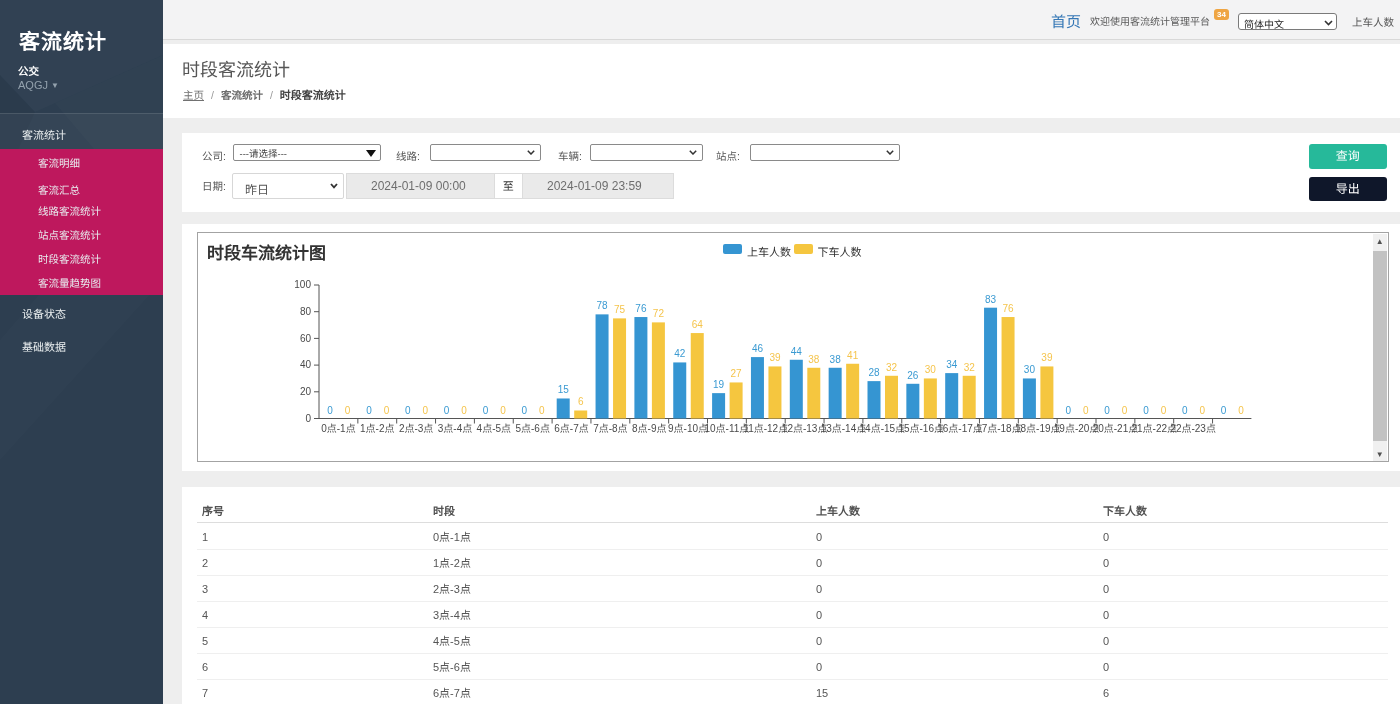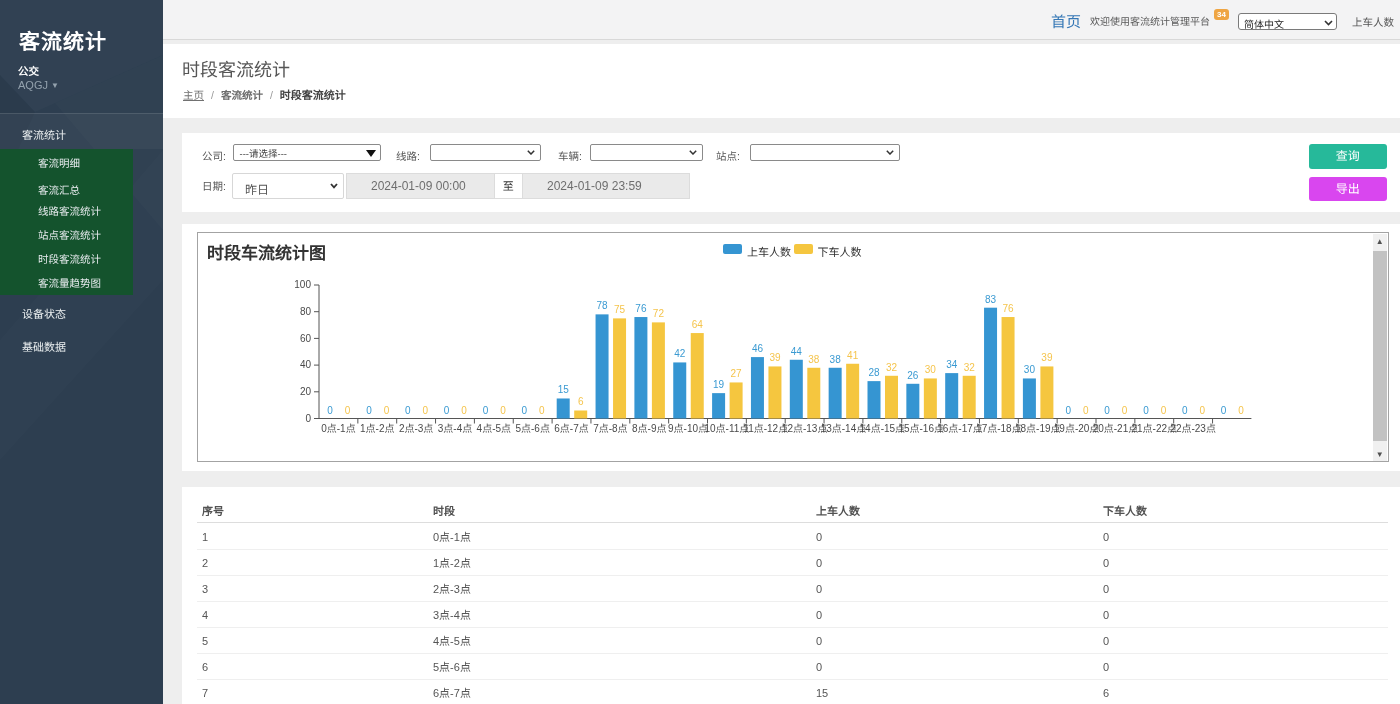--- a/index.html
+++ b/index.html
@@ -8,21 +8,21 @@
 
 #sidebar{position:absolute;left:0;top:0;width:163px;height:704px;background:#2d3e50;overflow:hidden}
 #sidebar .pat{position:absolute;left:0;top:0}
 .sb-title{position:absolute;left:19px;top:30.5px;font-size:21px;line-height:22px;font-weight:bold;color:#fff;letter-spacing:1px}
 .sb-co{position:absolute;left:18px;top:63px;font-size:10.5px;font-weight:bold;color:#fff}
 .sb-user{position:absolute;left:18px;top:79px;font-size:11px;color:#93a1ad}
 .sb-user .car{font-size:8px;position:relative;top:-1px}
 .mdiv{position:absolute;left:0;top:113px;width:163px;height:1px;background:rgba(255,255,255,0.15)}
 .mi-parent{position:absolute;left:0;top:114px;width:163px;height:35px;background:rgba(255,255,255,0.04)}
 .mi-parent span{position:absolute;left:22px;top:11.5px;font-size:11px;color:#ecf0f1}
-#submenu{position:absolute;left:0;top:149px;width:133px;height:146px;background:#14532d}
+#submenu{position:absolute;left:0;top:149px;width:181px;height:146px;background:#be185d}
 .smi{position:absolute;left:38px;font-size:10.5px;color:#e8ecef;height:16px;line-height:16px;white-space:nowrap}
 .mi2{position:absolute;left:22px;font-size:11px;color:#ecf0f1;height:16px;line-height:16px;white-space:nowrap}
 
 #topbar{position:absolute;left:163px;top:0;width:1237px;height:40px;background:#f3f3f4;border-bottom:1px solid #d8d8d8}
 .tb-home{position:absolute;left:888px;top:9.5px;font-size:15px;color:#3577b5}
 .tb-welcome{position:absolute;left:927px;top:13px;font-size:10px;color:#5a5a5a}
 .tb-badge{position:absolute;left:1051px;top:9px;min-width:15px;height:11px;background:#efa543;border-radius:3px;color:#fff;font-size:8px;font-weight:bold;text-align:center;line-height:11px;padding:0 1px}
 .tb-sel{position:absolute;left:1075px;top:12.5px;width:99px;height:17.5px;background:#fff;border:1px solid #7a7a7a;border-radius:3px}
 .tb-sel span{position:absolute;left:5px;top:2px;font-size:10px;color:#222}
 .tb-sel svg{position:absolute;right:3px;top:6px}
@@ -138,23 +138,23 @@
     </div>
 <div class="flabel" style="left:20px;top:46px">日期:</div>
 <div class="dsel">
       <span>昨日</span>
       <svg width="8" height="6" viewBox="0 0 8 6">
         <polyline points="1,1 4,4.4 7,1" fill="none" stroke="#333" stroke-width="1.8"></polyline>
       </svg>
     </div>
 <div class="dinp" style="left:164px;width:148.5px">2024-01-09 00:00</div>
 <div class="dmid" style="left:312.5px;width:27.5px">至</div>
-<div class="dinp" style="left:340px;width:168px">2024-01-09 23:59</div>
+<div class="dinp" style="left:340px;width:152px">2024-01-09 23:59</div>
 <div class="btn" style="top:11px;background:#26b99a">查询</div>
-<div class="btn" style="top:43.5px;background:#d946ef">导出</div>
+<div class="btn" style="top:43.5px;background:#0f172a">导出</div>
 </div>
 
 <div id="cpanel">
 <div id="cbox">
 <div class="ctitle">时段车流统计图</div>
 <div class="leg" style="left:525px">
         <div class="sw" style="left:0;background:#3595d2"></div>
         <div class="lt" style="left:24px">上车人数</div>
         <div class="sw" style="left:70.5px;background:#f5c63f"></div>
         <div class="lt" style="left:94.5px">下车人数</div>

